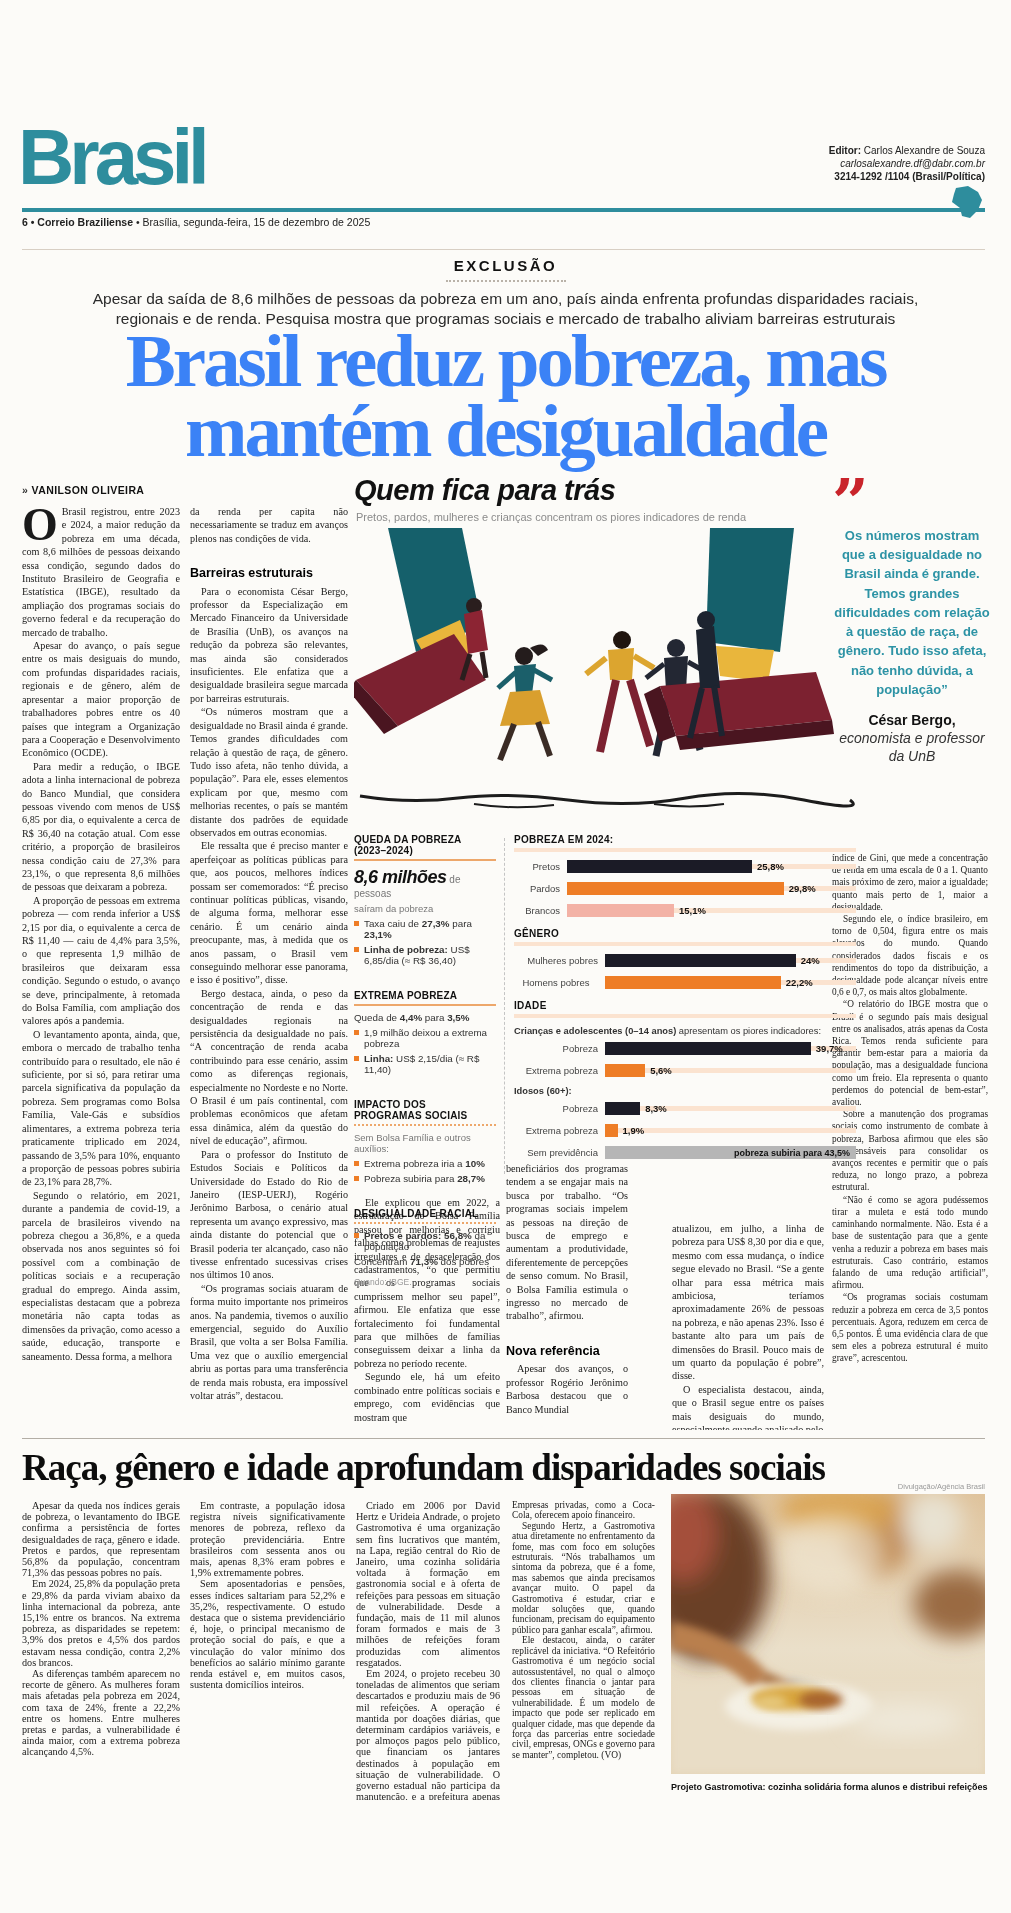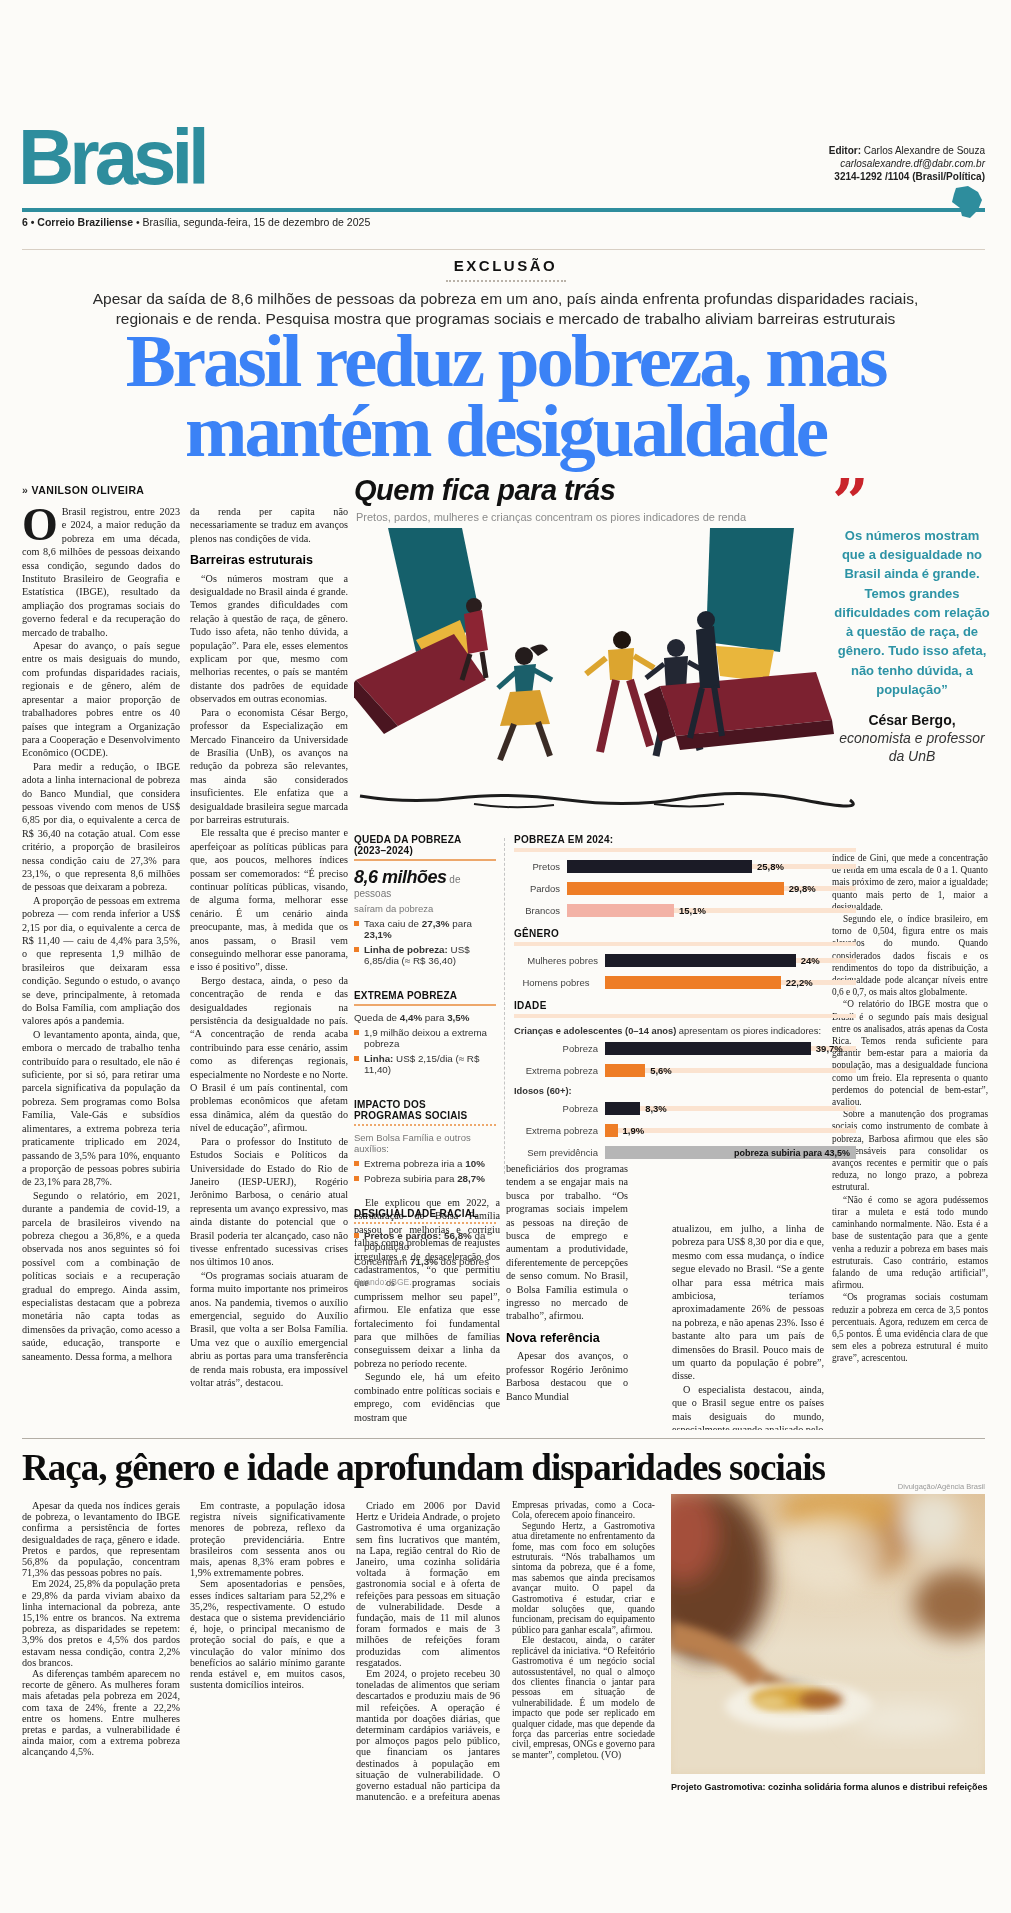--- a/index.html
+++ b/index.html
@@ -28,21 +28,21 @@
   .headline{left:0;top:326px;width:1011px;text-align:center;font-weight:bold;
             font-size:75px;line-height:70px;letter-spacing:-3px;color:#3b82f6;}
   .byline{left:22px;top:484px;font-family:"Liberation Sans",sans-serif;font-weight:bold;
           font-size:10.5px;color:#111;letter-spacing:.4px;}
   .byline .mark{color:#333;}
 
   
   .col{overflow:hidden;text-align:justify;font-size:10.2px;line-height:13.4px;}
   .col .para{margin:0;text-indent:11px;}
   .col .para.cont{text-indent:0;}
-  .col .subhead{font-family:"Liberation Sans",sans-serif;font-size:12.5px;margin:9px 0 4px;color:#000;}
+  .col .subhead{font-family:"Liberation Sans",sans-serif;font-size:12.5px;margin:22px 0 4px;color:#000;}
   .dropcap{float:left;font-size:46px;line-height:36px;padding:2px 4px 0 0;font-weight:bold;}
   .c1{left:22px;top:505px;width:158px;height:925px;}
   .c2{left:190px;top:505px;width:158px;height:925px;}
   .c3{left:354px;top:1196px;width:146px;height:234px;}
   .c4{left:506px;top:1162px;width:122px;height:268px;}
   .c5{left:672px;top:1222px;width:152px;height:208px;}
   .c6{left:832px;top:852px;width:156px;height:578px;font-size:9.3px;line-height:12.2px;}
 
   
   .ig-title{left:354px;top:474px;font-family:"Liberation Sans",sans-serif;font-weight:bold;
@@ -133,22 +133,22 @@
     <p class="para cont"><span class="dropcap">O</span> Brasil registrou, entre 2023 e 2024, a maior redução da pobreza em uma década, com 8,6 milhões de pessoas deixando essa condição, segundo dados do Instituto Brasileiro de Geografia e Estatística (IBGE), resultado da ampliação dos programas sociais do governo federal e da recuperação do mercado de trabalho.</p>
     <p class="para">Apesar do avanço, o país segue entre os mais desiguais do mundo, com profundas disparidades raciais, regionais e de gênero, além de apresentar a maior proporção de trabalhadores pobres entre os 40 países que integram a Organização para a Cooperação e Desenvolvimento Econômico (OCDE).</p>
     <p class="para">Para medir a redução, o IBGE adota a linha internacional de pobreza do Banco Mundial, que considera pessoas vivendo com menos de US$ 6,85 por dia, o equivalente a cerca de R$ 36,40 na cotação atual. Com esse critério, a proporção de brasileiros nessa condição caiu de 27,3% para 23,1%, o que representa 8,6 milhões de pessoas que deixaram a pobreza.</p>
     <p class="para">A proporção de pessoas em extrema pobreza — com renda inferior a US$ 2,15 por dia, o equivalente a cerca de R$ 11,40 — caiu de 4,4% para 3,5%, o que representa 1,9 milhão de brasileiros que deixaram essa condição. Segundo o estudo, o avanço se deve, principalmente, à retomada do Bolsa Família, com ampliação dos valores após a pandemia.</p>
     <p class="para">O levantamento aponta, ainda, que, embora o mercado de trabalho tenha contribuído para o resultado, ele não é suficiente, por si só, para retirar uma parcela significativa da população da pobreza. Sem programas como Bolsa Família, Vale-Gás e subsídios alimentares, a extrema pobreza teria praticamente triplicado em 2024, passando de 3,5% para 10%, enquanto a proporção de pessoas pobres subiria de 23,1% para 28,7%.</p>
     <p class="para">Segundo o relatório, em 2021, durante a pandemia de covid-19, a parcela de brasileiros vivendo na pobreza chegou a 36,8%, e a queda observada nos anos seguintes só foi possível com a combinação de políticas sociais e a recuperação gradual do emprego. Ainda assim, especialistas destacam que a pobreza monetária não capta todas as dimensões da privação, como acesso a saúde, educação, transporte e saneamento. Dessa forma, a melhora</p>
   </div>
 <div class="abs col c2">
     <p class="para cont">da renda per capita não necessariamente se traduz em avanços plenos nas condições de vida.</p>
     <h3 class="subhead">Barreiras estruturais</h3>
+    <p class="para">Para o economista César Bergo, professor da Especialização em Mercado Financeiro da Universidade de Brasília (UnB), os avanços na redução da pobreza são relevantes, mas ainda são considerados insuficientes. Ele enfatiza que a desigualdade brasileira segue marcada por barreiras estruturais.</p>
     <p class="para">“Os números mostram que a desigualdade no Brasil ainda é grande. Temos grandes dificuldades com relação à questão de raça, de gênero. Tudo isso afeta, não tenho dúvida, a população”. Para ele, esses elementos explicam por que, mesmo com melhorias recentes, o país se mantém distante dos padrões de equidade observados em outras economias.</p>
-    <p class="para">Para o economista César Bergo, professor da Especialização em Mercado Financeiro da Universidade de Brasília (UnB), os avanços na redução da pobreza são relevantes, mas ainda são considerados insuficientes. Ele enfatiza que a desigualdade brasileira segue marcada por barreiras estruturais.</p>
     <p class="para">Ele ressalta que é preciso manter e aperfeiçoar as políticas públicas para que, aos poucos, melhores índices possam ser comemorados: “É preciso continuar políticas públicas, visando, de alguma forma, melhorar esse cenário. É um cenário ainda preocupante, mas, à medida que os anos passam, o Brasil vem conseguindo melhorar esse panorama, e isso é positivo”, disse.</p>
     <p class="para">Bergo destaca, ainda, o peso da concentração de renda e das desigualdades regionais na persistência da desigualdade no país. “A concentração de renda acaba contribuindo para esse cenário, assim como as diferenças regionais, especialmente no Nordeste e no Norte. O Brasil é um país continental, com problemas econômicos que afetam essa dinâmica, além da questão do nível de educação”, afirmou.</p>
     <p class="para">Para o professor do Instituto de Estudos Sociais e Políticos da Universidade do Estado do Rio de Janeiro (IESP-UERJ), Rogério Jerônimo Barbosa, o cenário atual representa um avanço expressivo, mas ainda distante do potencial que o Brasil poderia ter alcançado, caso não tivesse enfrentado sucessivas crises nos últimos 10 anos.</p>
     <p class="para">“Os programas sociais atuaram de forma muito importante nos primeiros anos. Na pandemia, tivemos o auxílio emergencial, seguido do Auxílio Brasil, que volta a ser Bolsa Família. Uma vez que o auxílio emergencial abriu as portas para uma transferência de renda mais robusta, era impossível voltar atrás”, destacou.</p>
   </div>
 <div class="abs col c3">
     <p class="para">Ele explicou que em 2022, a estruturação do Bolsa Família passou por melhorias e corrigiu falhas como problemas de reajustes irregulares e de desaceleração dos cadastramentos, “o que permitiu que os programas sociais cumprissem melhor seu papel”, afirmou. Ele enfatiza que esse fortalecimento foi fundamental para que milhões de famílias conseguissem deixar a linha da pobreza no período recente.</p>
     <p class="para">Segundo ele, há um efeito combinado entre políticas sociais e emprego, com evidências que mostram que</p>
   </div>
 <div class="abs col c4">

